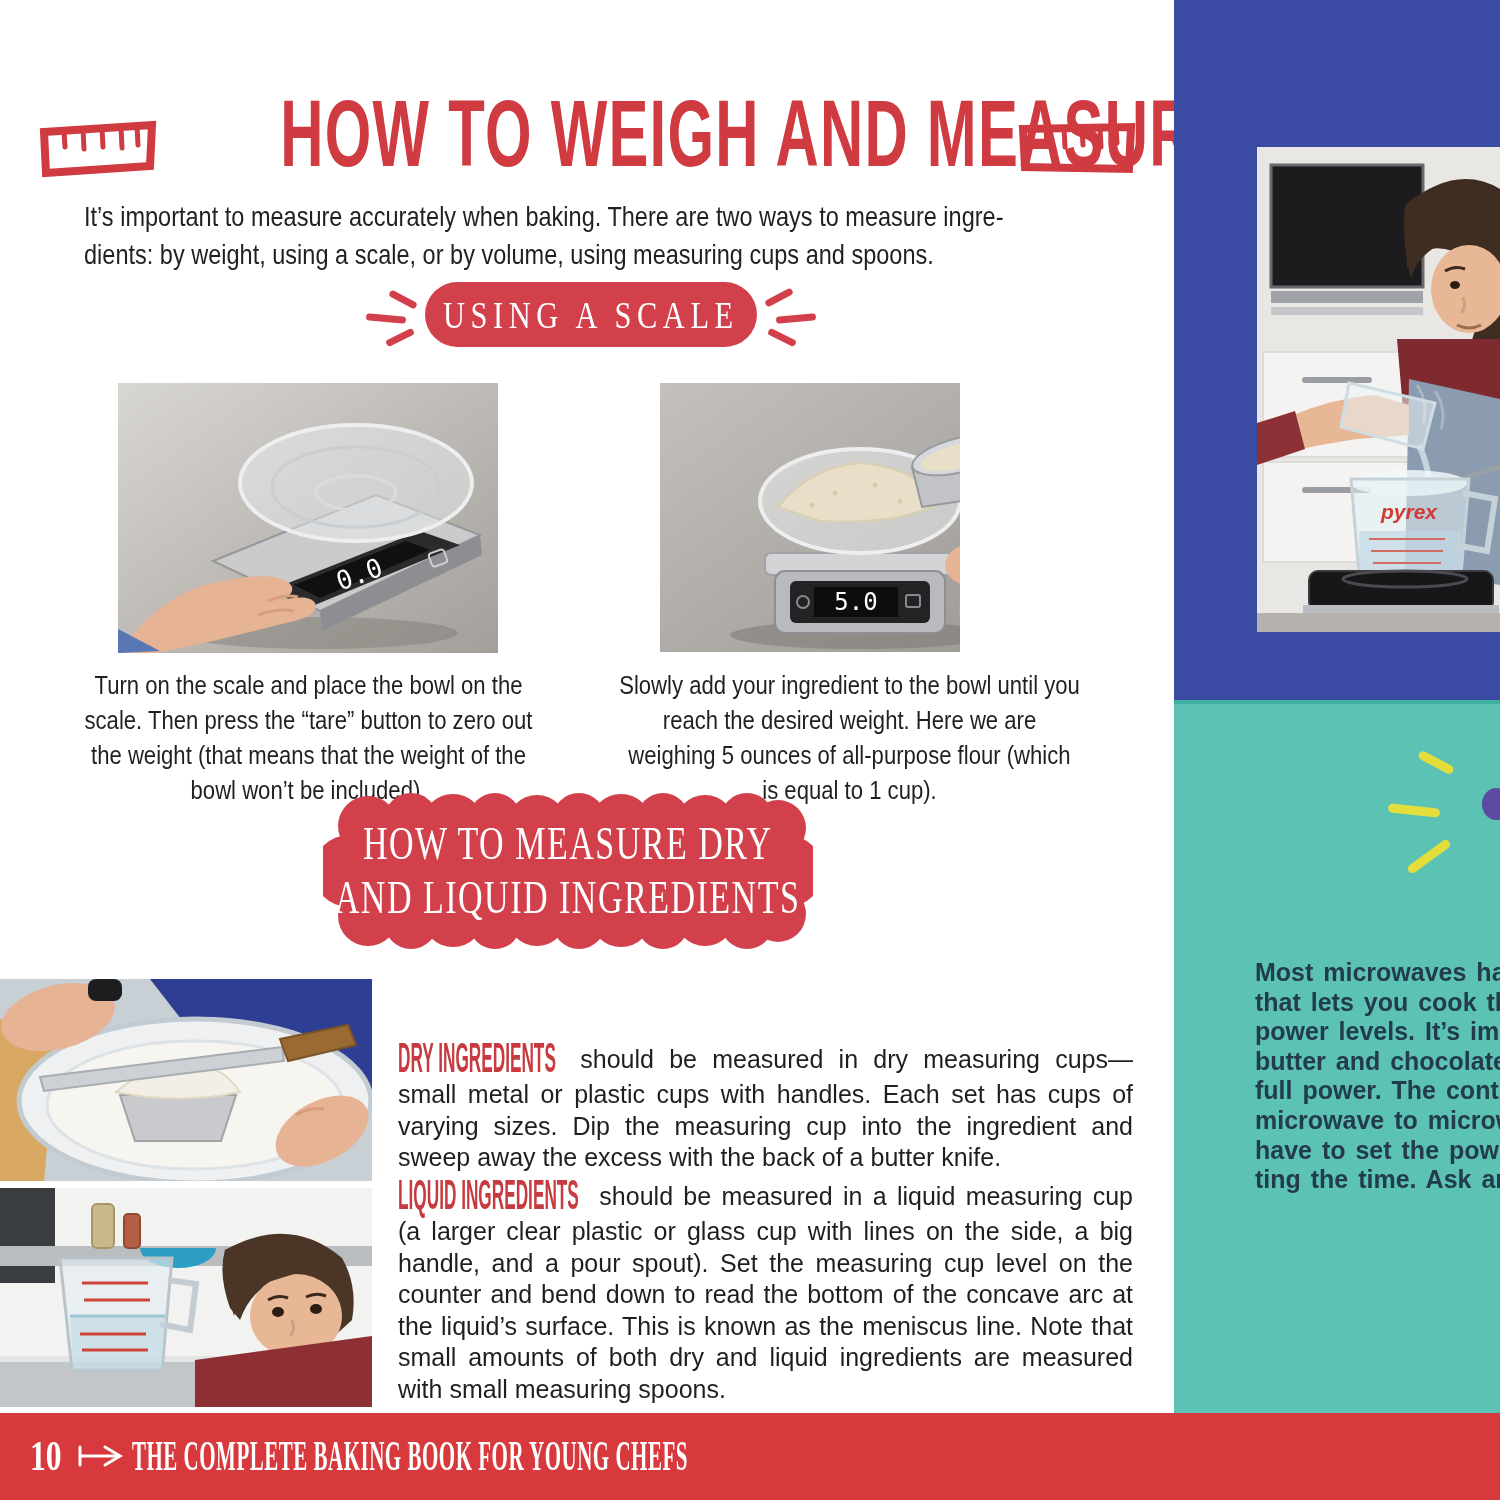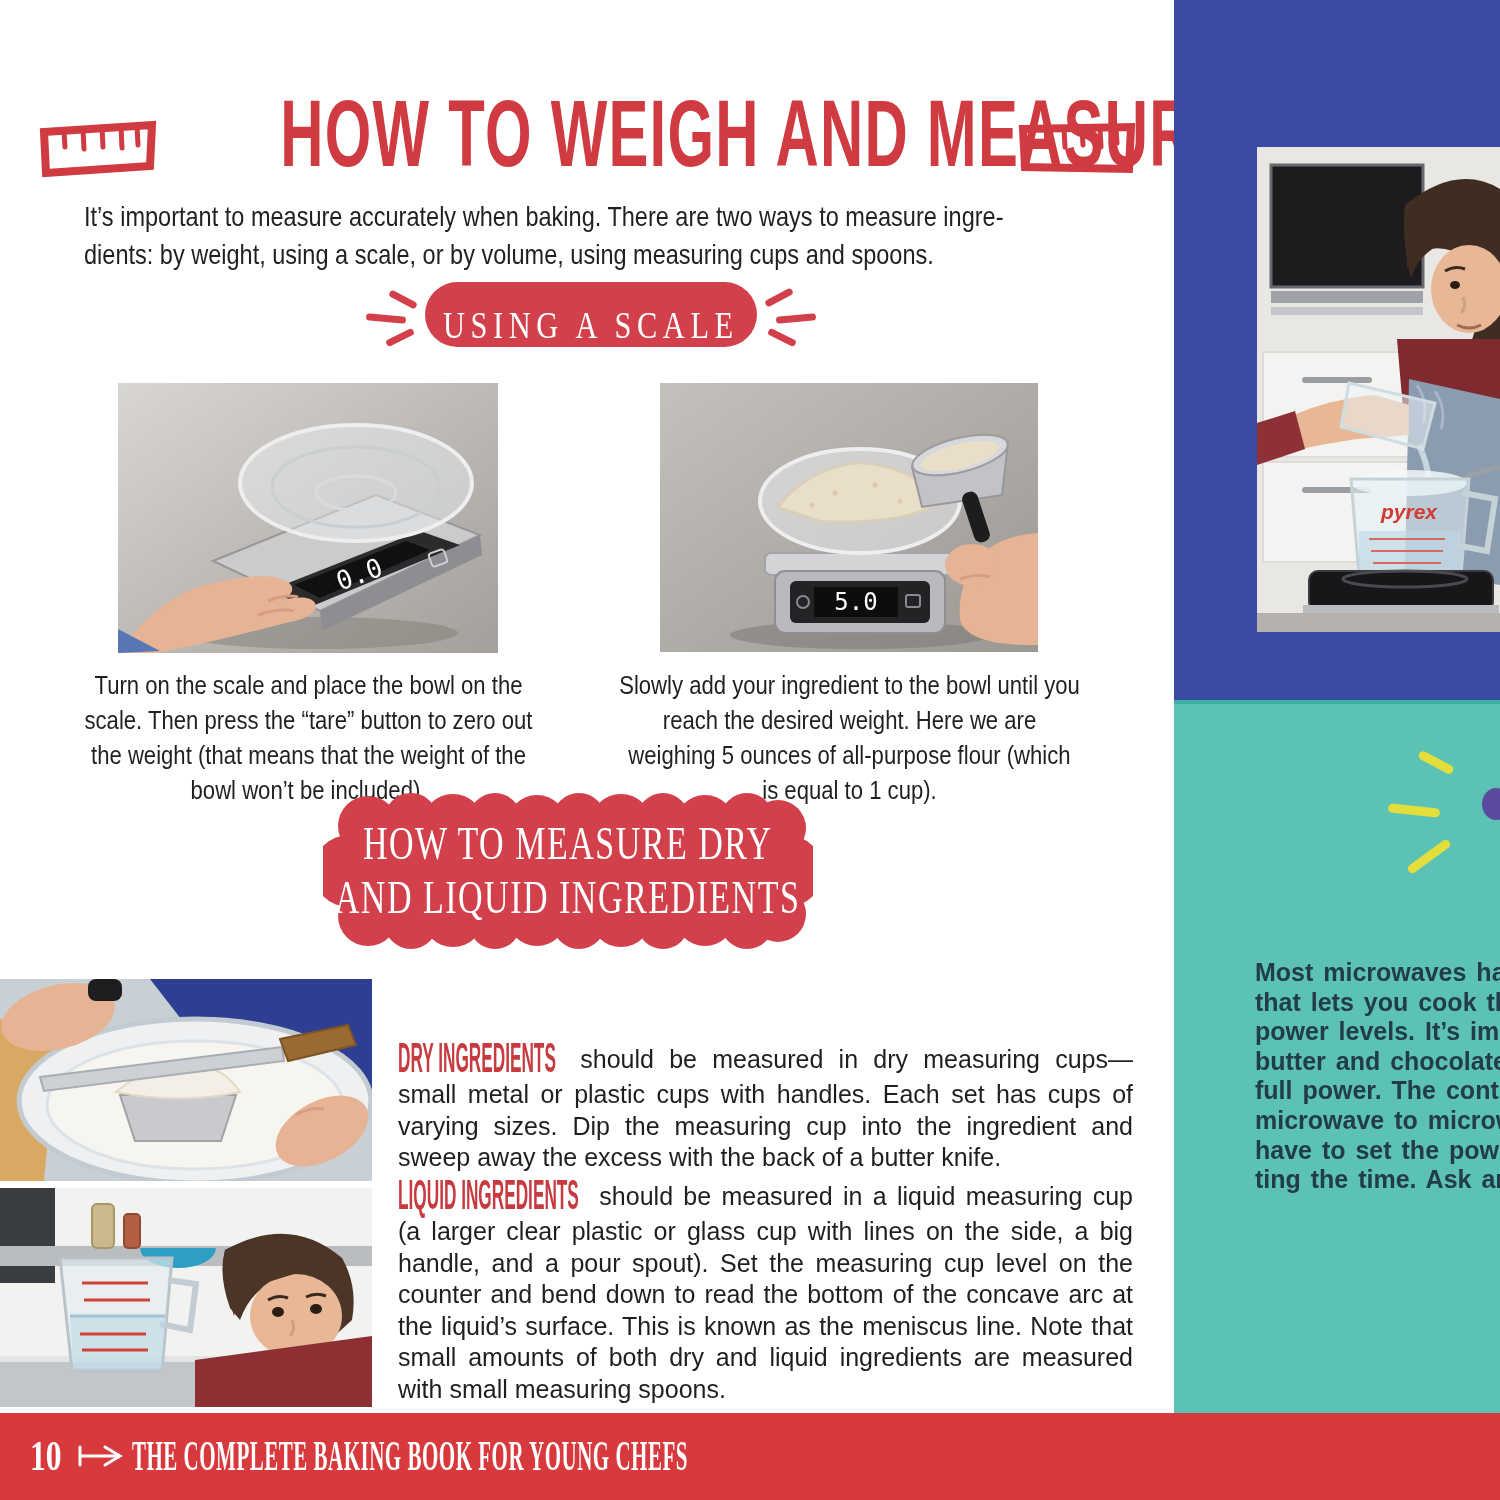--- a/index.html
+++ b/index.html
@@ -12,21 +12,21 @@
   .page-title{display:inline-block;font:700 95px/1 "Liberation Sans",sans-serif;
       color:#cf3b41;letter-spacing:2px;white-space:nowrap;transform:scaleX(.63);}
   .ruler{left:37px;top:117px;}
   .ruler.right{left:1016px;}
 
   .intro{left:84px;top:198px;transform:scaleX(.84);transform-origin:0 0;}
   .intro div{font-size:28px;line-height:38px;white-space:nowrap;color:#231f20;}
 
   
   .pill{left:425px;top:282px;width:332px;height:65px;background:#d2414b;border-radius:34px;
-        display:flex;flex-direction:column;justify-content:flex-end;align-items:center;overflow:visible;}
+        display:flex;flex-direction:column;justify-content:center;align-items:center;overflow:visible;}
   .pill span{font-family:"Liberation Serif",serif;font-size:38px;color:#fff;letter-spacing:7px;
         white-space:nowrap;transform:scaleX(.8);}
   .dash{position:absolute;height:7px;border-radius:4px;background:#d2414b;}
 
   
   .photo{overflow:hidden;background:#b9b6b1;}
   .photo svg{display:block;}
 
   
   .caption{font-size:26px;line-height:35px;text-align:center;color:#231f20;transform:scaleX(.85);}
@@ -131,21 +131,21 @@
     <ellipse cx="238" cy="100" rx="116" ry="58" fill="#eef1f3" fill-opacity="0.45" stroke="#eceeef" stroke-width="4"></ellipse>
     <ellipse cx="238" cy="104" rx="84" ry="40" fill="none" stroke="#c9ced1" stroke-width="3"></ellipse>
     <ellipse cx="238" cy="110" rx="40" ry="17" fill="none" stroke="#d8dcdf" stroke-width="3"></ellipse>
     <path d="M0,270 C28,232 58,208 95,200 C122,194 152,190 166,197 C180,203 175,214 160,218 C176,214 192,212 197,220 C201,229 188,236 172,239 L148,245 C118,253 75,263 38,270 Z" fill="#e6b394"></path>
     <path d="M150,218 C160,214 172,212 180,214" stroke="#d79d7f" stroke-width="3" fill="none"></path>
     <path d="M140,232 C152,228 166,226 176,228" stroke="#d79d7f" stroke-width="3" fill="none"></path>
     <polygon points="0,246 42,268 0,270" fill="#5a77b5"></polygon>
   </svg>
 </div>
 
-<div class="abs photo" style="left:660px;top:383px;width:378px;height:269px;">
+<div class="abs photo" style="left:660px;top:383px;width:300px;height:269px;">
   <svg width="378" height="269" viewBox="0 0 378 269">
     <defs>
       <linearGradient id="g2" x1="0" y1="0" x2="1" y2="1">
         <stop offset="0" stop-color="#c4c1bd"></stop>
           <stop offset="1" stop-color="#9b9792"></stop>
       </linearGradient>
     </defs>
     <rect width="378" height="269" fill="url(#g2)"></rect>
     <ellipse cx="200" cy="252" rx="130" ry="14" fill="#787470" opacity="0.5"></ellipse>
     <rect x="105" y="170" width="190" height="22" rx="6" fill="#d3d4d6" stroke="#a2a3a6" stroke-width="2"></rect>

